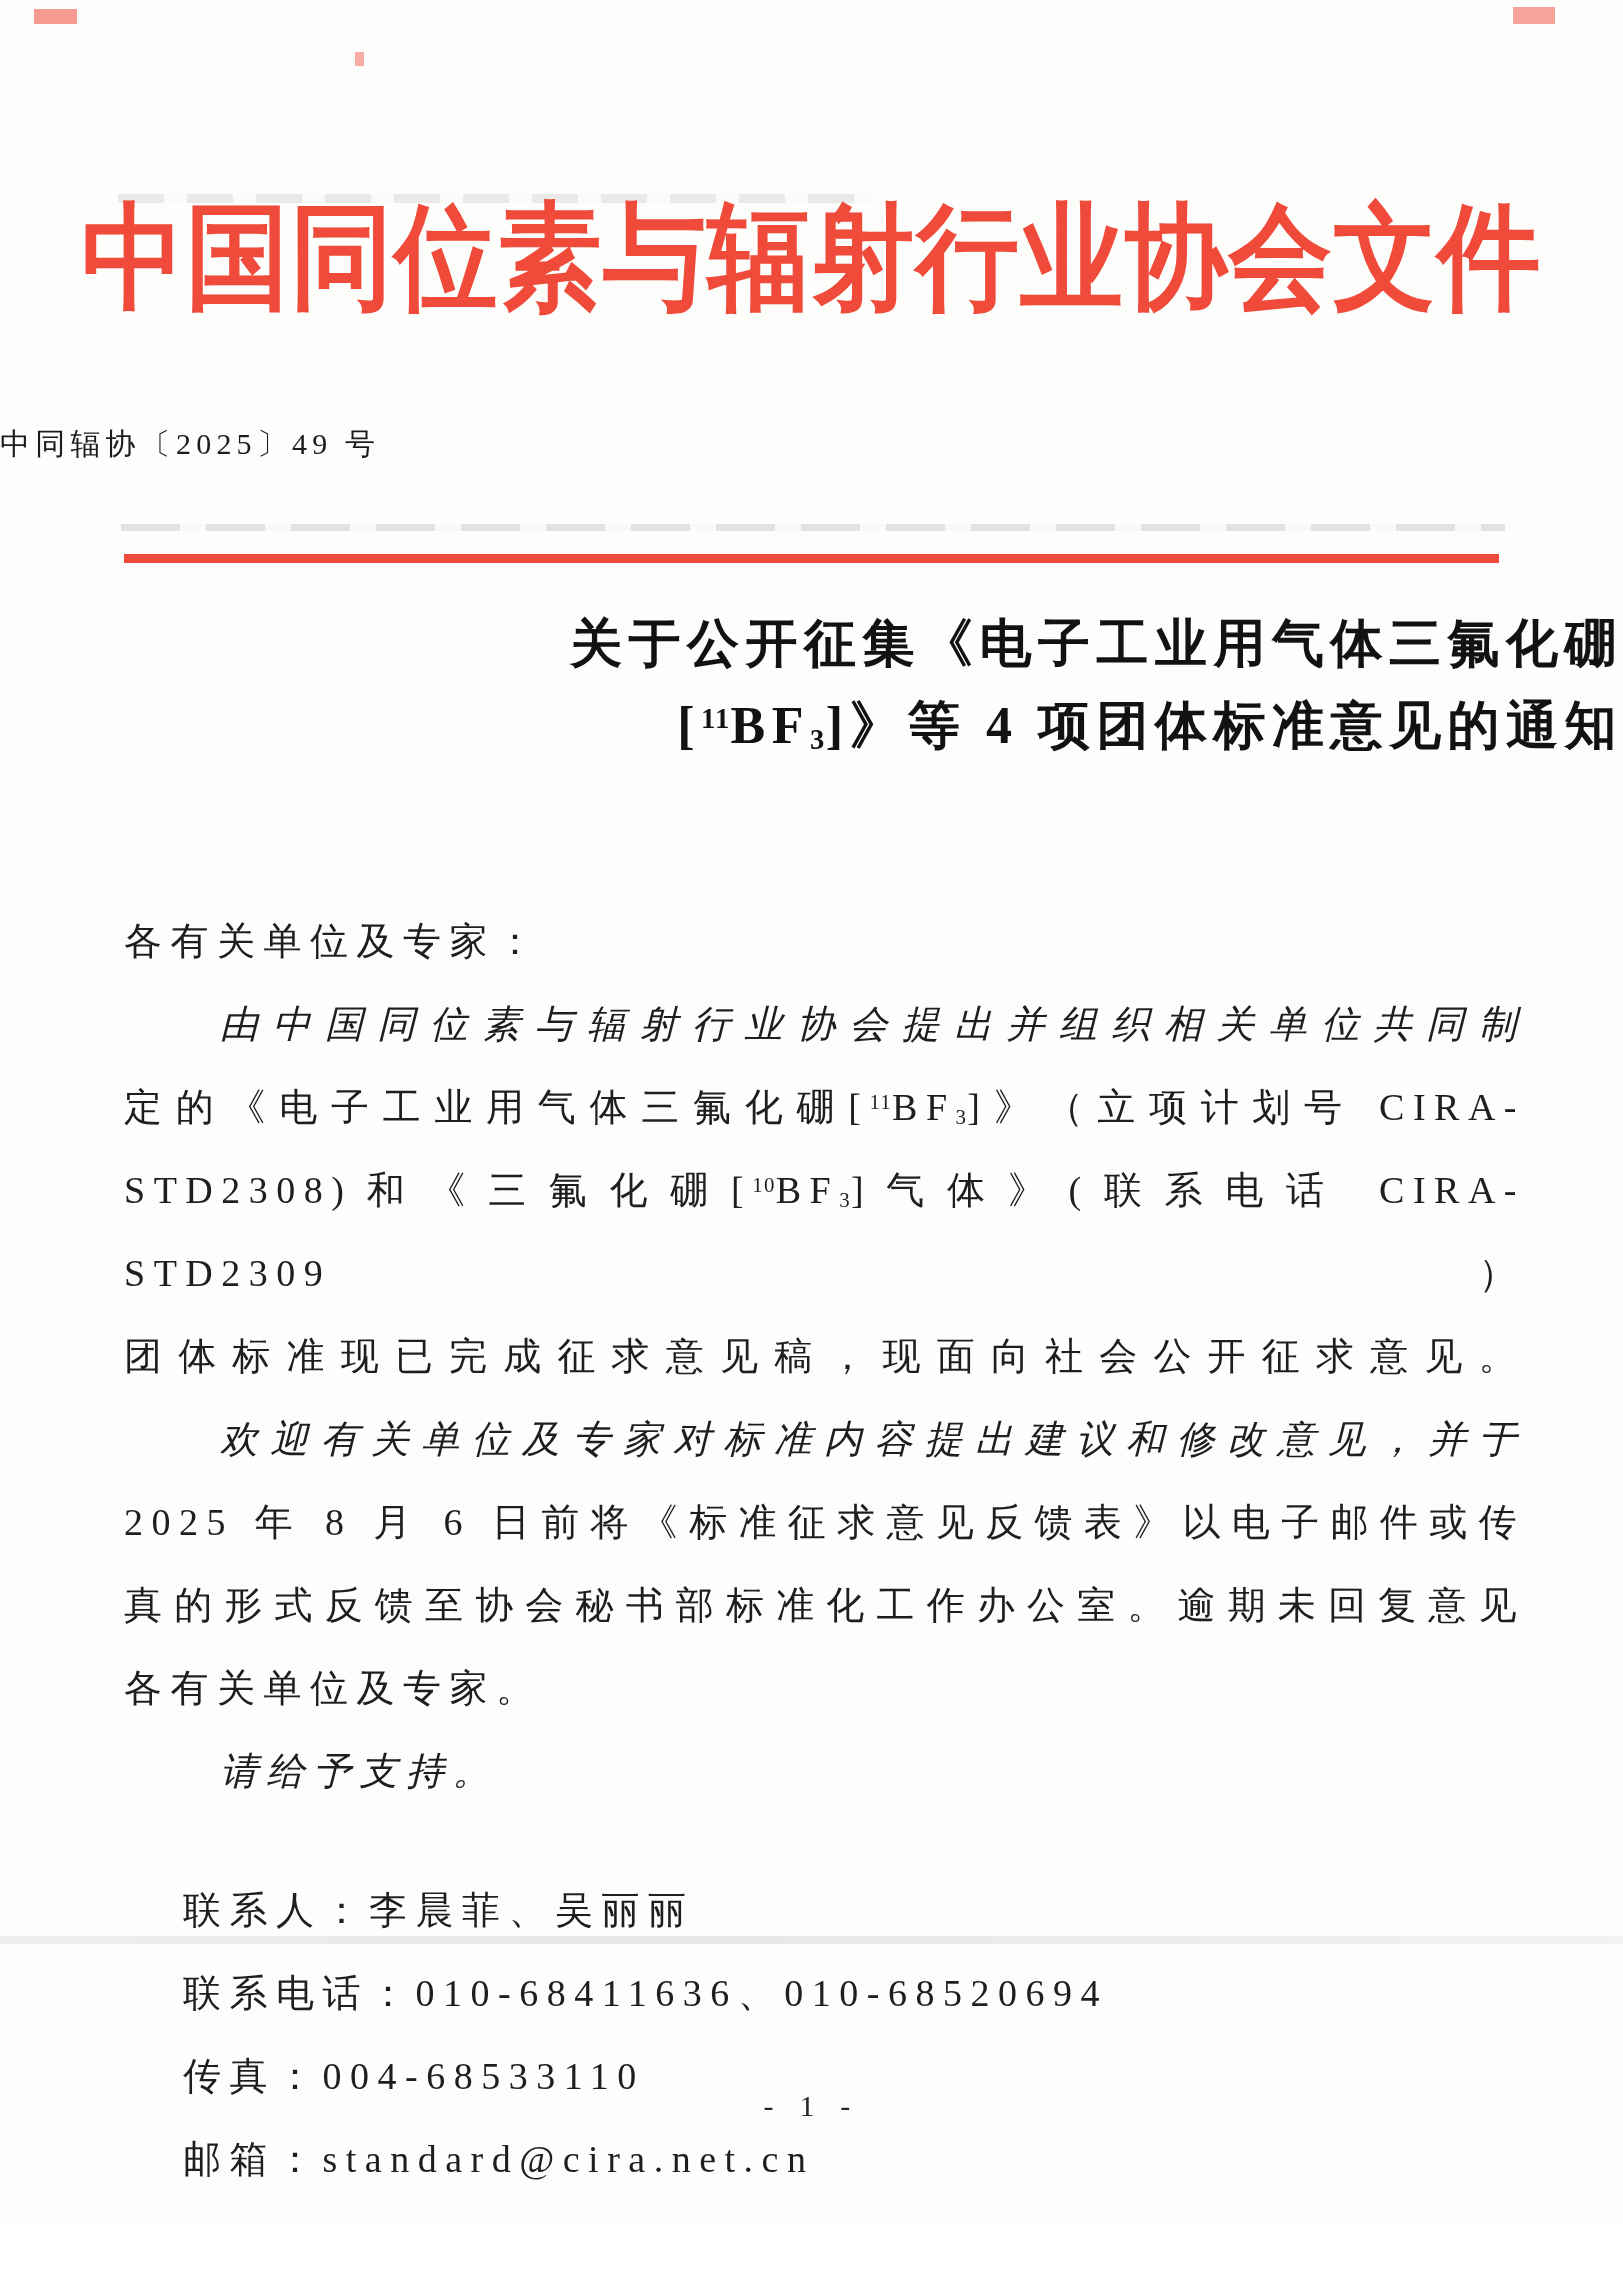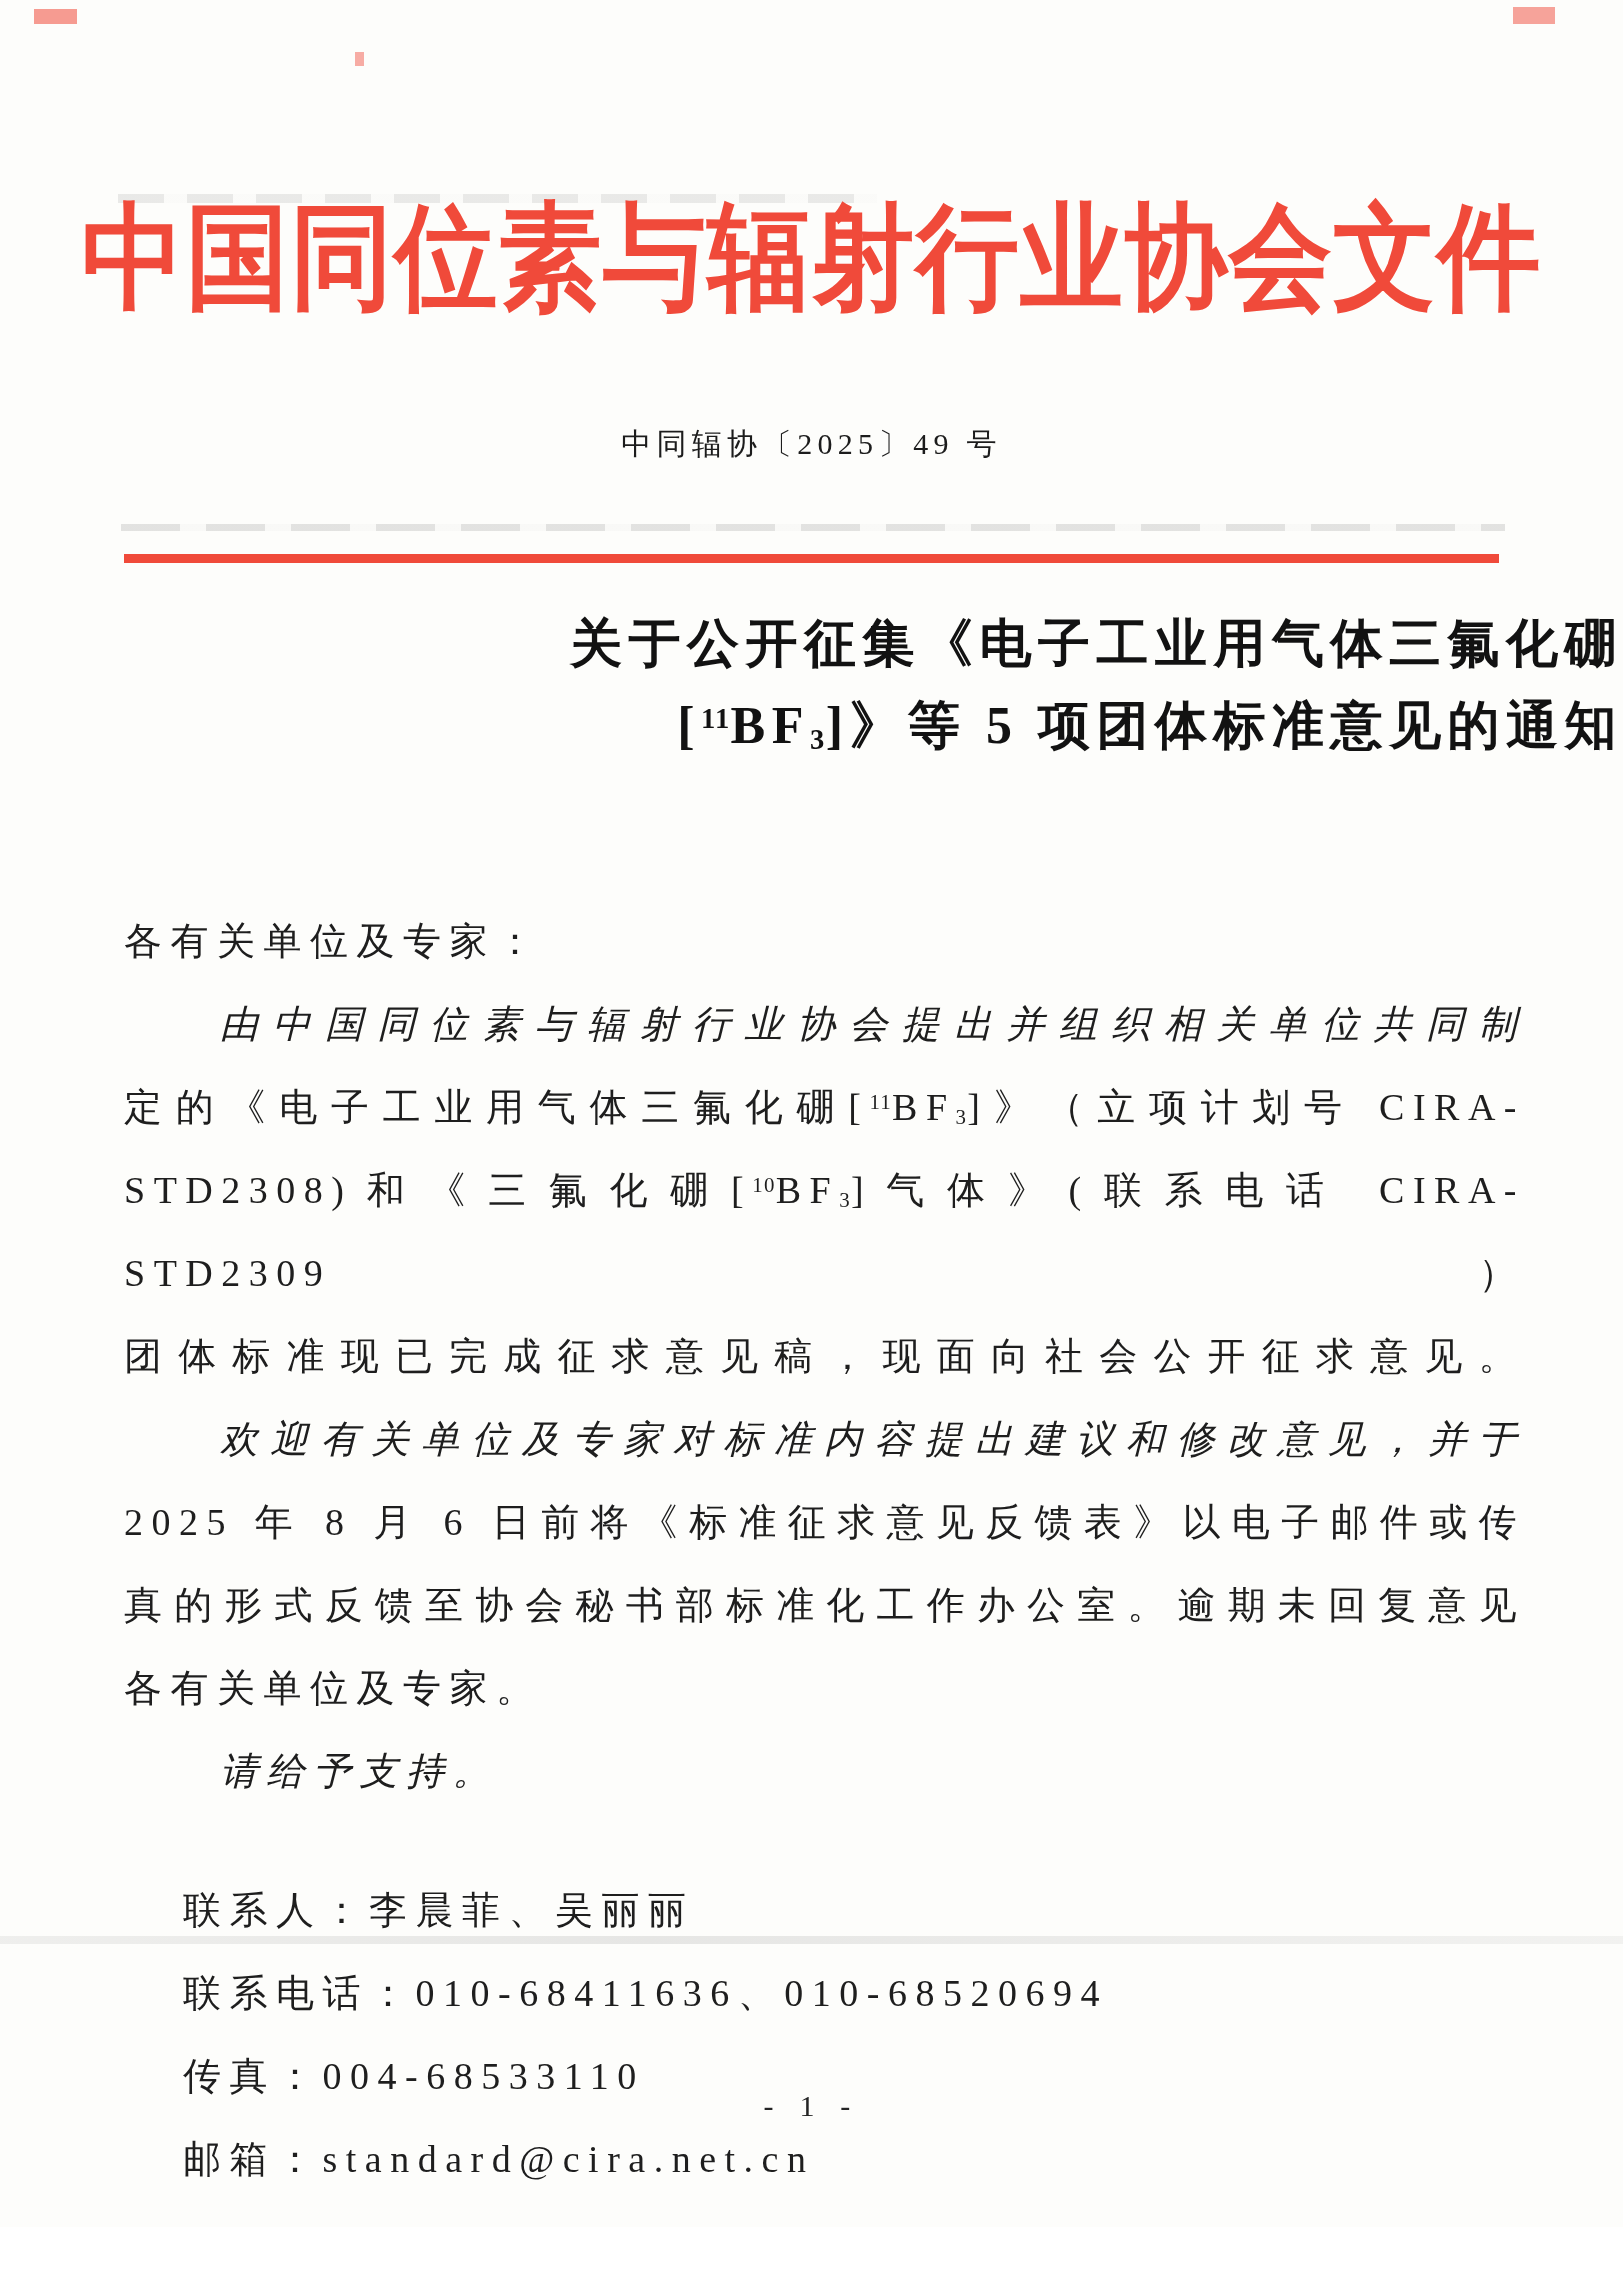--- a/index.html
+++ b/index.html
@@ -25,21 +25,21 @@
     letter-spacing: 1.3px;
     color: var(--red);
     white-space: nowrap;
     transform: scaleY(1.12);
     transform-origin: top center;
   }
   .doc-number {
     position: absolute;
     top: 424px; left: 0;
     width: 100%;
-    text-align: center;
+    text-align: left;
     font-size: 30px;
     letter-spacing: 5.2px;
     color: #1c1c1c;
   }
   .red-rule {
     position: absolute;
     top: 554px; left: 124px;
     width: 1375px; height: 9.2px;
     background: var(--red);
   }
@@ -127,21 +127,21 @@
   <div class="letterhead">中国同位素与辐射行业协会文件</div>
 
   <div class="doc-number">中同辐协〔2025〕49 号</div>
 
   <div class="artifact a2"></div>
 
   <div class="red-rule"></div>
 
   <div class="doc-title" id="doc-title">
       <div class="title-line"><span>关于公开征集《电子工业用气体三氟化硼</span></div>
-      <div class="title-line"><span>[</span><span class="sup">11</span><span>BF</span><span class="sub">3</span><span>]》等 5 项团体标准意见的通知</span></div>
+      <div class="title-line"><span>[</span><span class="sup">11</span><span>BF</span><span class="sub">3</span><span>]》等 4 项团体标准意见的通知</span></div>
     </div>
 
   <div class="body-block" id="body-block">
       <div class="line"><span>各有关单位及专家：</span></div>
       <div class="line full indent-para"><span>由中国同位素与辐射行业协会提出并组织相关单位共同制</span></div>
       <div class="line full"><span>定的《电子工业用气体三氟化硼[</span><span class="sup">11</span><span>BF</span><span class="sub">3</span><span>]》（立项计划号 CIRA-</span></div>
       <div class="line full"><span>STD2308)和《三氟化硼[</span><span class="sup">10</span><span>BF</span><span class="sub">3</span><span>]气体》(联系电话 CIRA-STD2309）</span></div>
       <div class="line full"><span>团体标准现已完成征求意见稿，现面向社会公开征求意见。</span></div>
       <div class="line full indent-para"><span>欢迎有关单位及专家对标准内容提出建议和修改意见，并于</span></div>
       <div class="line full"><span>2025 年 8 月 6 日前将《标准征求意见反馈表》以电子邮件或传</span></div>

